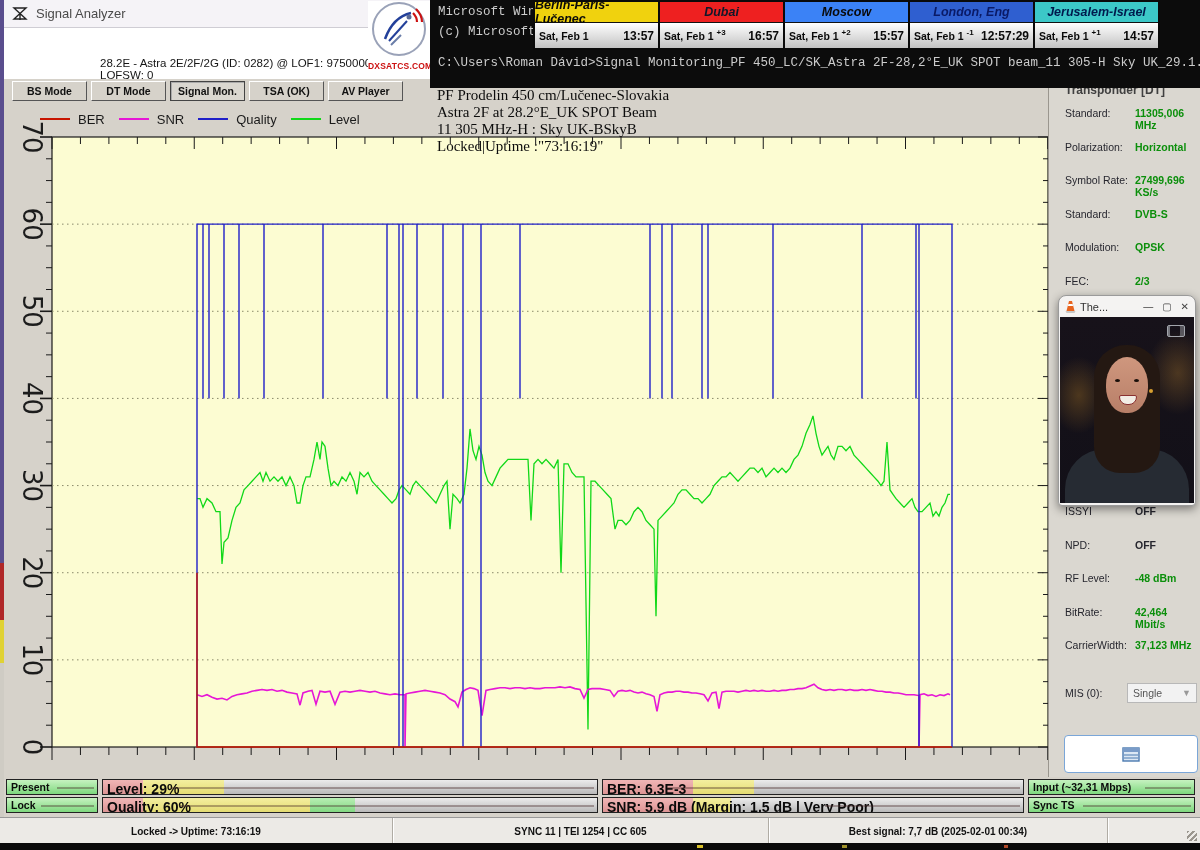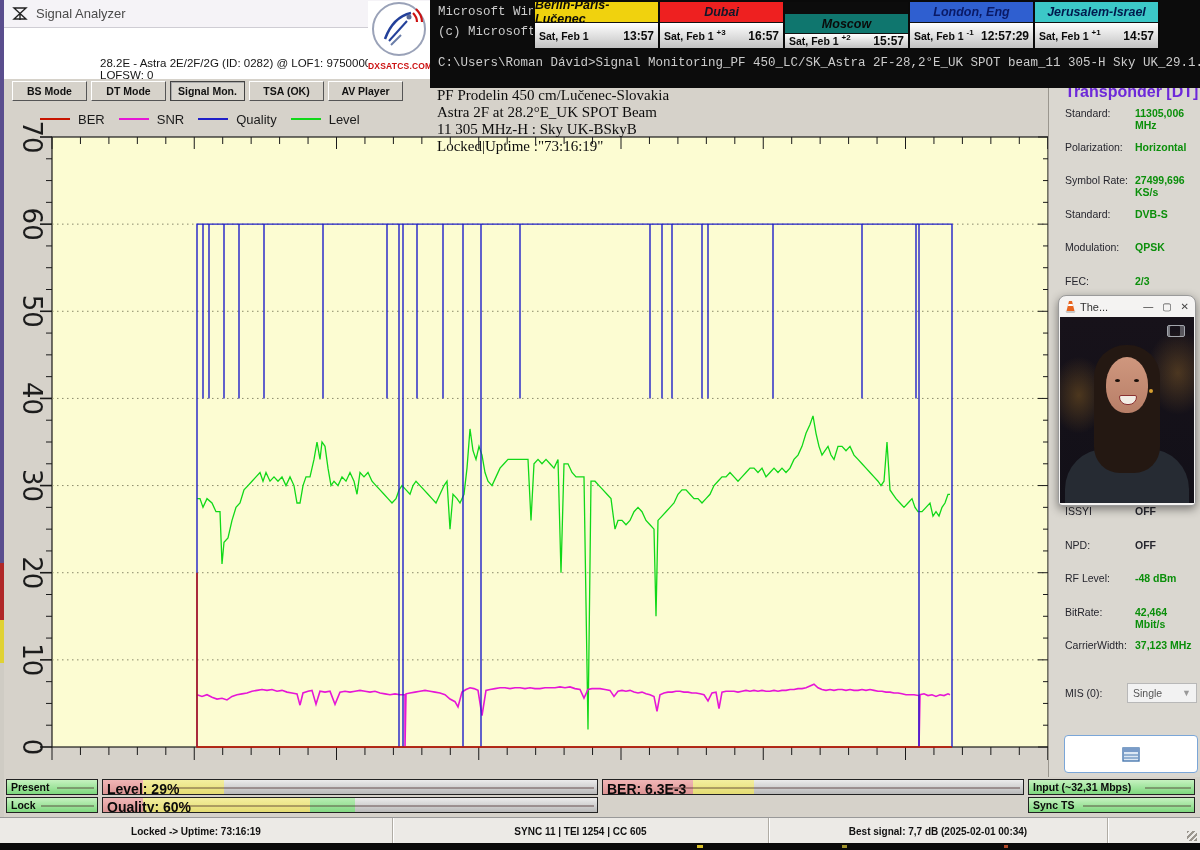--- a/index.html
+++ b/index.html
@@ -50,21 +50,21 @@
             font-weight:bold;font-style:italic;font-size:12.5px;border-bottom:1px solid #111;}
   .clk-time{flex:1;background:linear-gradient(#ffffff,#c2c2c2);display:flex;align-items:center;
             padding:0 4px;font-weight:bold;color:#0a0a0a;}
   .clk-date{font-size:10.5px;}
   .clk-off{font-size:8px;margin:-7px 0 0 3px;}
   .clk-hhmm{font-size:12px;margin-left:auto;}
 
   
   #rightpanel{position:absolute;left:1048px;top:85px;width:152px;height:692px;background:#dad7d0;
               border-left:1px solid #9a968e;box-sizing:border-box;}
-  .tp-title{position:absolute;left:16px;top:-2px;color:#6d28d9;font-weight:bold;font-size:16px;}
+  .tp-title{position:absolute;left:16px;top:-2px;color:#404040;font-weight:bold;font-size:12px;}
   .fld{position:absolute;left:16px;font-size:10.5px;color:#26262e;}
   .fldv{position:absolute;left:86px;font-size:10.5px;font-weight:bold;}
   .green{color:#0b8f0b;} .dark{color:#26262e;}
   #mis-select{position:absolute;left:78px;top:598px;width:70px;height:20px;background:#f2f2f2;
               border:1px solid #b8b8b8;font-size:10.5px;color:#555;display:flex;align-items:center;padding:0 5px;box-sizing:border-box;}
   #mis-select .chev{margin-left:auto;color:#999;font-size:9px;}
   #panel-btn{position:absolute;left:15px;top:650px;width:132px;height:36px;background:#ffffff;
              border:1px solid #7aa6d8;border-radius:4px;display:flex;align-items:center;justify-content:center;}
 
   
@@ -349,20 +349,26 @@
       <span>Lock</span>
         <i class="gr" style="left:34px"></i>
       </div>
     <div class="pbar" style="left:102px;width:496px">
       <i class="seg pink" style="left:0;width:8%"></i>
         <i class="seg yel" style="left:8%;width:34%"></i>
         <i class="seg grn" style="left:42%;width:9%"></i>
       <span class="blabel">Quality: 60%</span>
         <i class="gr" style="left:76px"></i>
       </div>
+    <div class="pbar" style="left:602px;width:422px">
+      <i class="seg pink" style="left:0;width:21.5%"></i>
+        <i class="seg yel" style="left:21.5%;width:9%"></i>
+      <span class="blabel">SNR: 5,9 dB (Margin: 1,5 dB | Very Poor)</span>
+        <i class="gr" style="left:222px"></i>
+      </div>
     <div class="badge" style="left:1028px;width:167px">
       <span>Sync TS</span>
         <i class="gr" style="left:54px"></i>
       </div>
   </div>
 
   <div id="statusbar">
     <div class="sb-sec" style="width:392px">Locked -&gt; Uptime: 73:16:19</div>
     <div class="sb-sec" style="width:375px">SYNC 11 | TEI 1254 | CC 605</div>
     <div class="sb-sec" style="width:338px">Best signal: 7,7 dB (2025-02-01 00:34)</div>
@@ -434,21 +440,21 @@
       </div>
       <div class="clock">
         <div class="clk-name" style="background: rgb(238, 32, 32); color: #0f172a;">Dubai</div>
         <div class="clk-time">
           <span class="clk-date">Sat, Feb 1</span>
           <span class="clk-off">+3</span>
           <span class="clk-hhmm">16:57</span>
         </div>
       </div>
       <div class="clock">
-        <div class="clk-name" style="background: #0f766e; color: rgb(10, 10, 10); margin-top: 12px;">Moscow</div>
+        <div class="clk-name" style="background: #3b82f6; color: rgb(10, 10, 10);">Moscow</div>
         <div class="clk-time">
           <span class="clk-date">Sat, Feb 1</span>
           <span class="clk-off">+2</span>
           <span class="clk-hhmm">15:57</span>
         </div>
       </div>
       <div class="clock">
         <div class="clk-name" style="background: rgb(47, 95, 208); color: rgb(10, 26, 102);">London, Eng</div>
         <div class="clk-time">
           <span class="clk-date">Sat, Feb 1</span>

